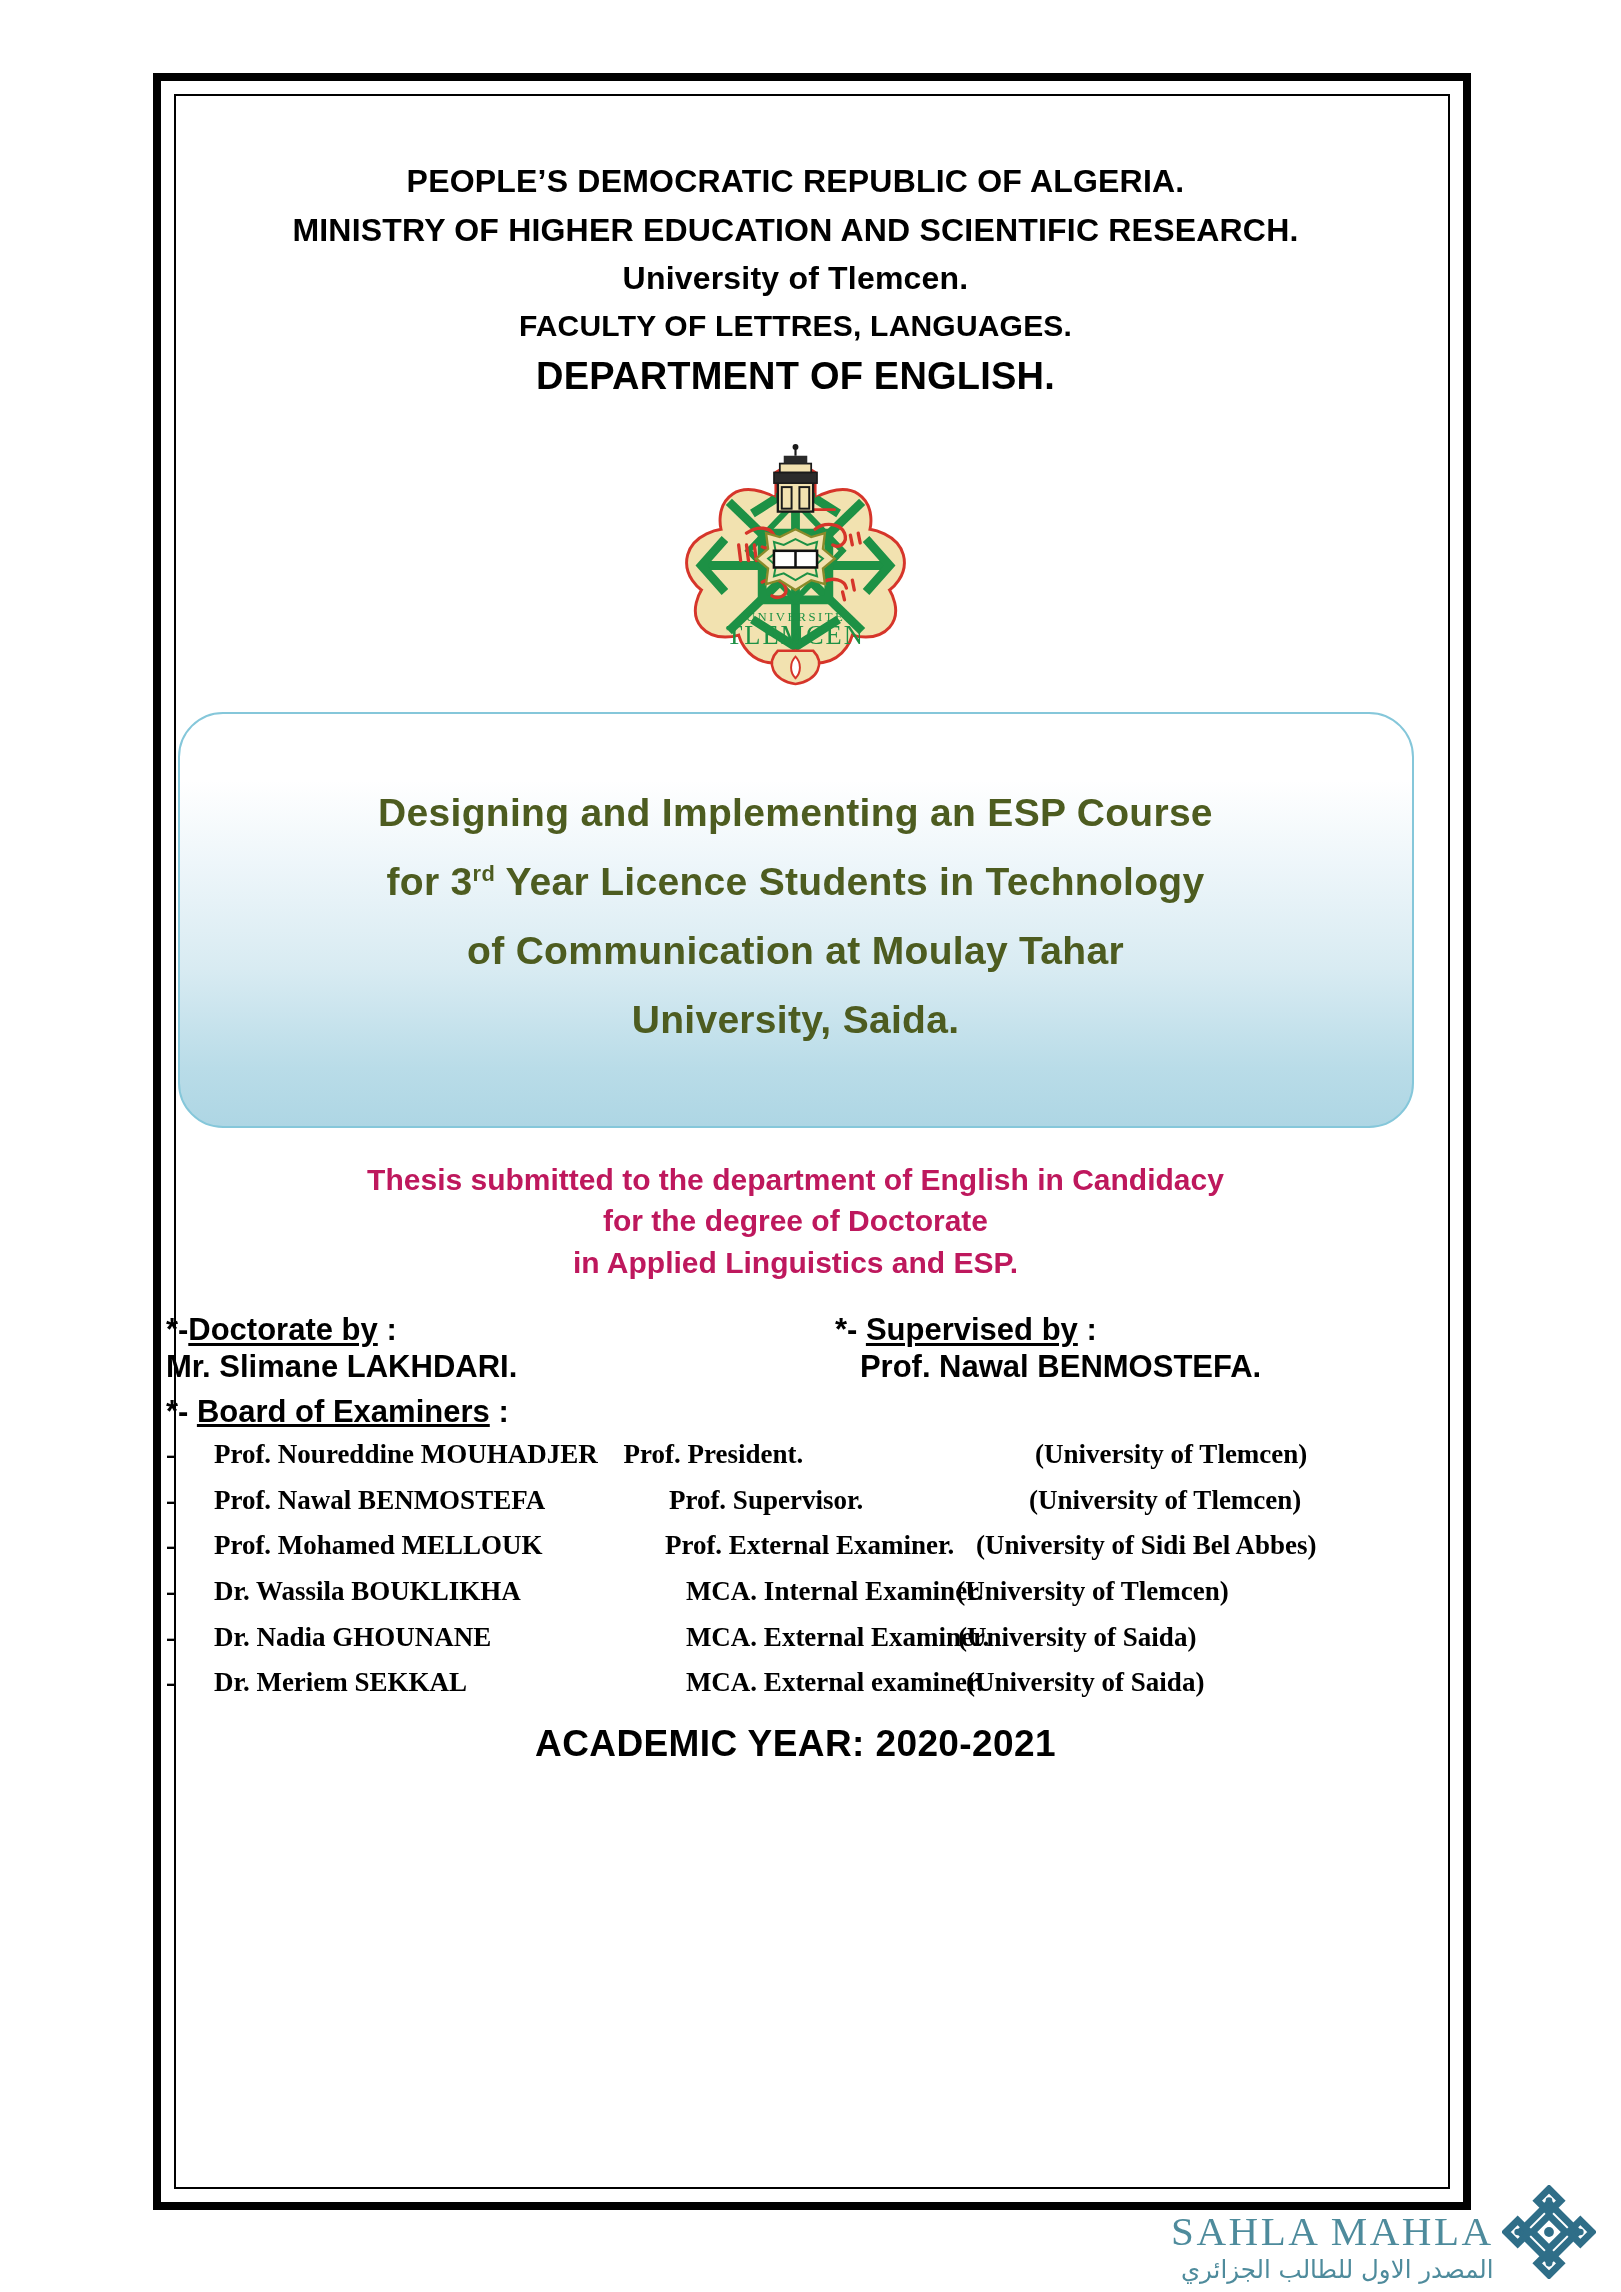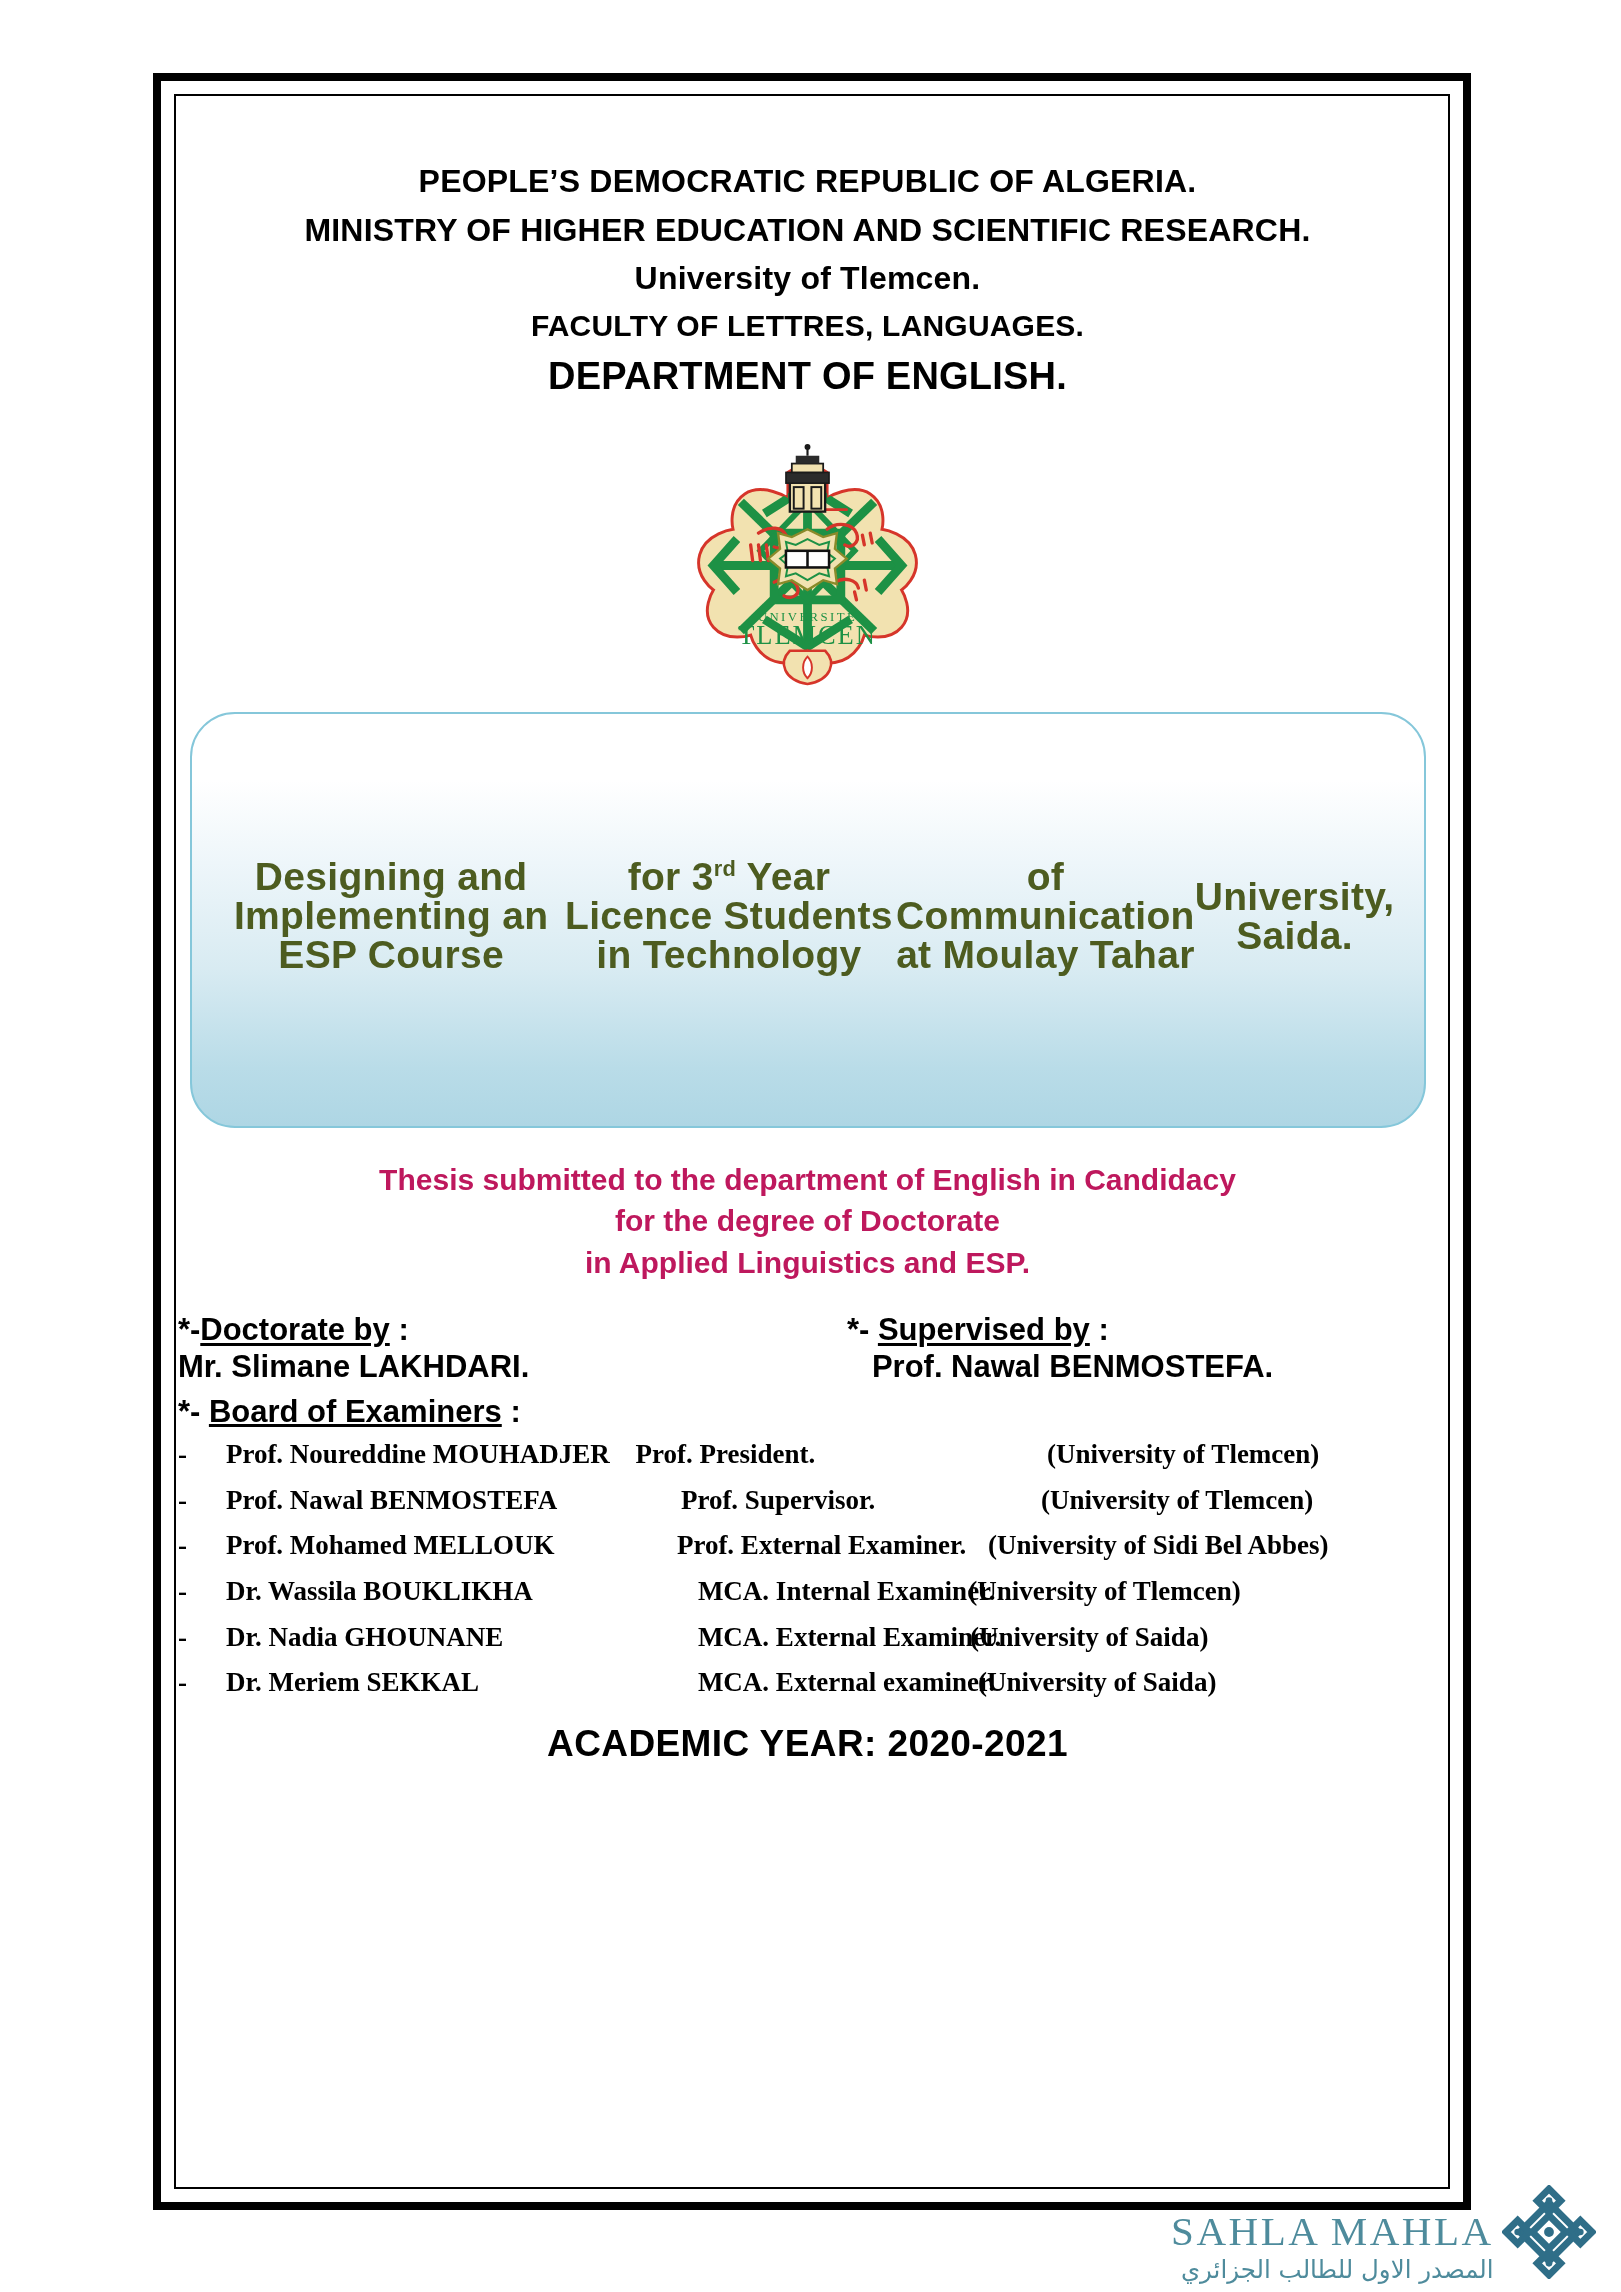--- a/index.html
+++ b/index.html
@@ -32,21 +32,21 @@
     position: absolute;
     left: 12.7px;
     top: 12.7px;
     right: 12.7px;
     bottom: 12.7px;
     border: 2px solid #000000;
   }
 
   .content {
     position: absolute;
-    left: 172px;
+    left: 160px;
     top: 98px;
     width: 1271px;
     height: 2086px;
   }
 
   
   .header-block {
     padding-top: 59px;
     text-align: center;
   }
@@ -79,21 +79,21 @@
     border: 2.5px solid #85c7da;
     border-radius: 45px;
     background: linear-gradient(to bottom,
         #ffffff 0%,
         #ffffff 16%,
         #eef6fa 36%,
         #d8ebf2 62%,
         #b9dce8 86%,
         #aed6e4 100%);
     display: flex;
-    flex-direction: row;
+    flex-direction: column;
     justify-content: center;
     align-items: center;
     padding: 13.7px 29px 21.6px 29px;
   }
   .title-line {
     color: #4d5c20;
     font-weight: bold;
     font-size: 39px;
     line-height: 1.0;
     text-align: center;

